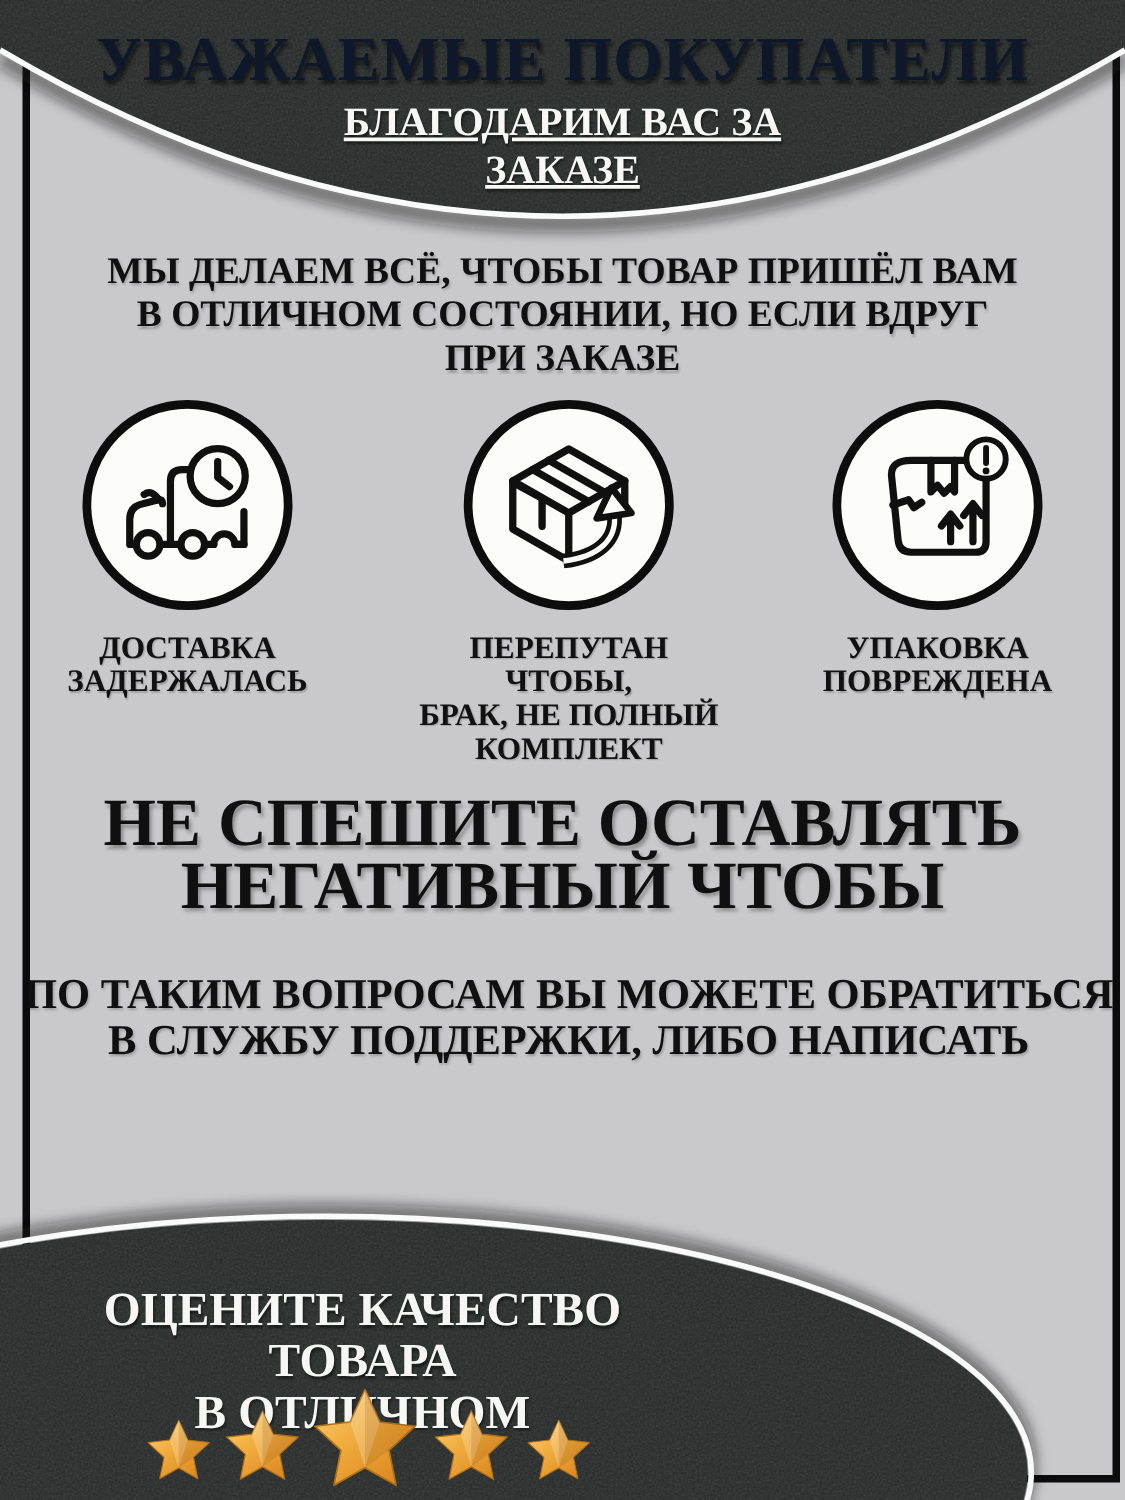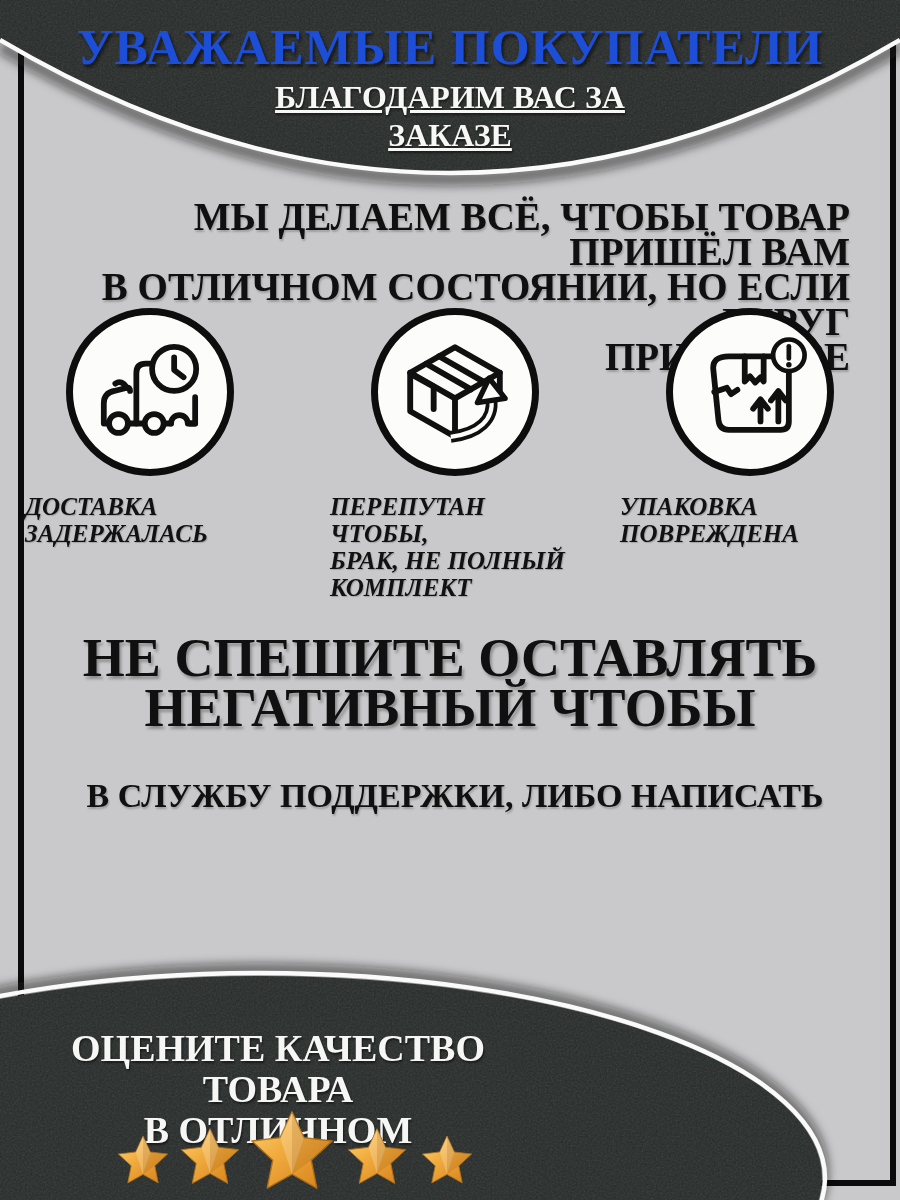--- a/index.html
+++ b/index.html
@@ -9,50 +9,50 @@
     font-family:"Liberation Serif","DejaVu Serif",serif;
     font-weight:700;
   }
   
   #frame{
     position:absolute;left:18px;right:4px;top:-12px;bottom:14px;
     border:6px solid #0b0b0b;pointer-events:none;
   }
   .txt{position:absolute;text-align:center;color:#101010;}
   
-  #intro{top:199px;left:50px;right:50px;font-size:39px;line-height:35px;
-         text-shadow:1px 2px 2px rgba(0,0,0,0.22);text-align:right;}
-  
-  .issue{position:absolute;top:308px;font-style:italic;}
+  #intro{top:199px;left:50px;right:50px;font-size:30px;line-height:35px;
+         text-shadow:1px 2px 2px rgba(0,0,0,0.22);}
+  
+  .issue{position:absolute;top:320px;text-align:center;}
   #issue-0{left:25px;width:250px;}
   #issue-1{left:330px;width:250px;}
   #issue-2{left:620px;width:260px;}
   .icon-circle{
     width:154px;height:154px;border-radius:50%;
     background:#fcfcfb;border:7px solid #0d0d0d;
     margin:0 auto;display:flex;align-items:center;justify-content:center;
   }
   .issue-label{margin-top:17px;font-size:25px;line-height:27px;color:#111;
                text-shadow:1px 1px 1px rgba(0,0,0,0.2);}
   
   #headline{top:633px;left:30px;right:30px;font-size:54px;line-height:50px;
             text-shadow:2px 3px 3px rgba(0,0,0,0.3);text-align:center;}
   
   #support{top:777px;left:10px;right:0px;font-size:34px;line-height:37px;
            text-shadow:1px 2px 2px rgba(0,0,0,0.22);}
   
   #shapes{position:absolute;left:0;top:0;z-index:5;pointer-events:none;}
   
   #hdr{position:absolute;z-index:6;top:20px;left:0;right:0;text-align:center;}
-  #hdr-title{font-size:50px;line-height:54px;color:#1d4ed8;letter-spacing:1px;
+  #hdr-title{font-size:50px;line-height:54px;color:#0f172a;letter-spacing:1px;
              text-shadow:2px 3px 3px rgba(0,0,0,0.55);}
   #hdr-sub{margin-top:4px;font-size:32px;line-height:38px;color:#f7f7f5;
            text-shadow:1px 2px 2px rgba(0,0,0,0.5);text-decoration:underline;}
   
-  #ftr{position:absolute;z-index:7;top:1028px;left:4px;width:524px;text-align:center;
+  #ftr{position:absolute;z-index:7;top:1028px;left:16px;width:524px;text-align:center;
        color:#f6f6f4;font-size:38px;line-height:41px;
        text-shadow:1px 2px 2px rgba(0,0,0,0.5);padding-left:12px;}
   #stars{position:absolute;z-index:7;left:88px;top:1098px;}
   .l{display:block;}
 </style>
 </head>
 <body>
 
 <div id="page">
 
@@ -129,20 +129,21 @@
       <span class="l">ПОВРЕЖДЕНА</span>
     </div>
   </div>
 
   <div id="headline" class="txt">
     <span class="l">НЕ СПЕШИТЕ ОСТАВЛЯТЬ</span>
     <span class="l">НЕГАТИВНЫЙ ЧТОБЫ</span>
   </div>
 
   <div id="support" class="txt">
+    <span class="l">ПО ТАКИМ ВОПРОСАМ ВЫ МОЖЕТЕ ОБРАТИТЬСЯ</span>
     <span class="l">В СЛУЖБУ ПОДДЕРЖКИ, ЛИБО НАПИСАТЬ</span>
   </div>
 
   <svg id="shapes" width="900" height="1200" viewBox="0 0 900 1200">
     <defs>
       <filter id="grainF" x="0%" y="0%" width="100%" height="100%">
         <feTurbulence type="fractalNoise" baseFrequency="0.55" numOctaves="2" stitchTiles="stitch"></feTurbulence>
         <feColorMatrix type="saturate" values="0"></feColorMatrix>
       </filter>
       <filter id="blur6" x="-30%" y="-30%" width="160%" height="160%">

